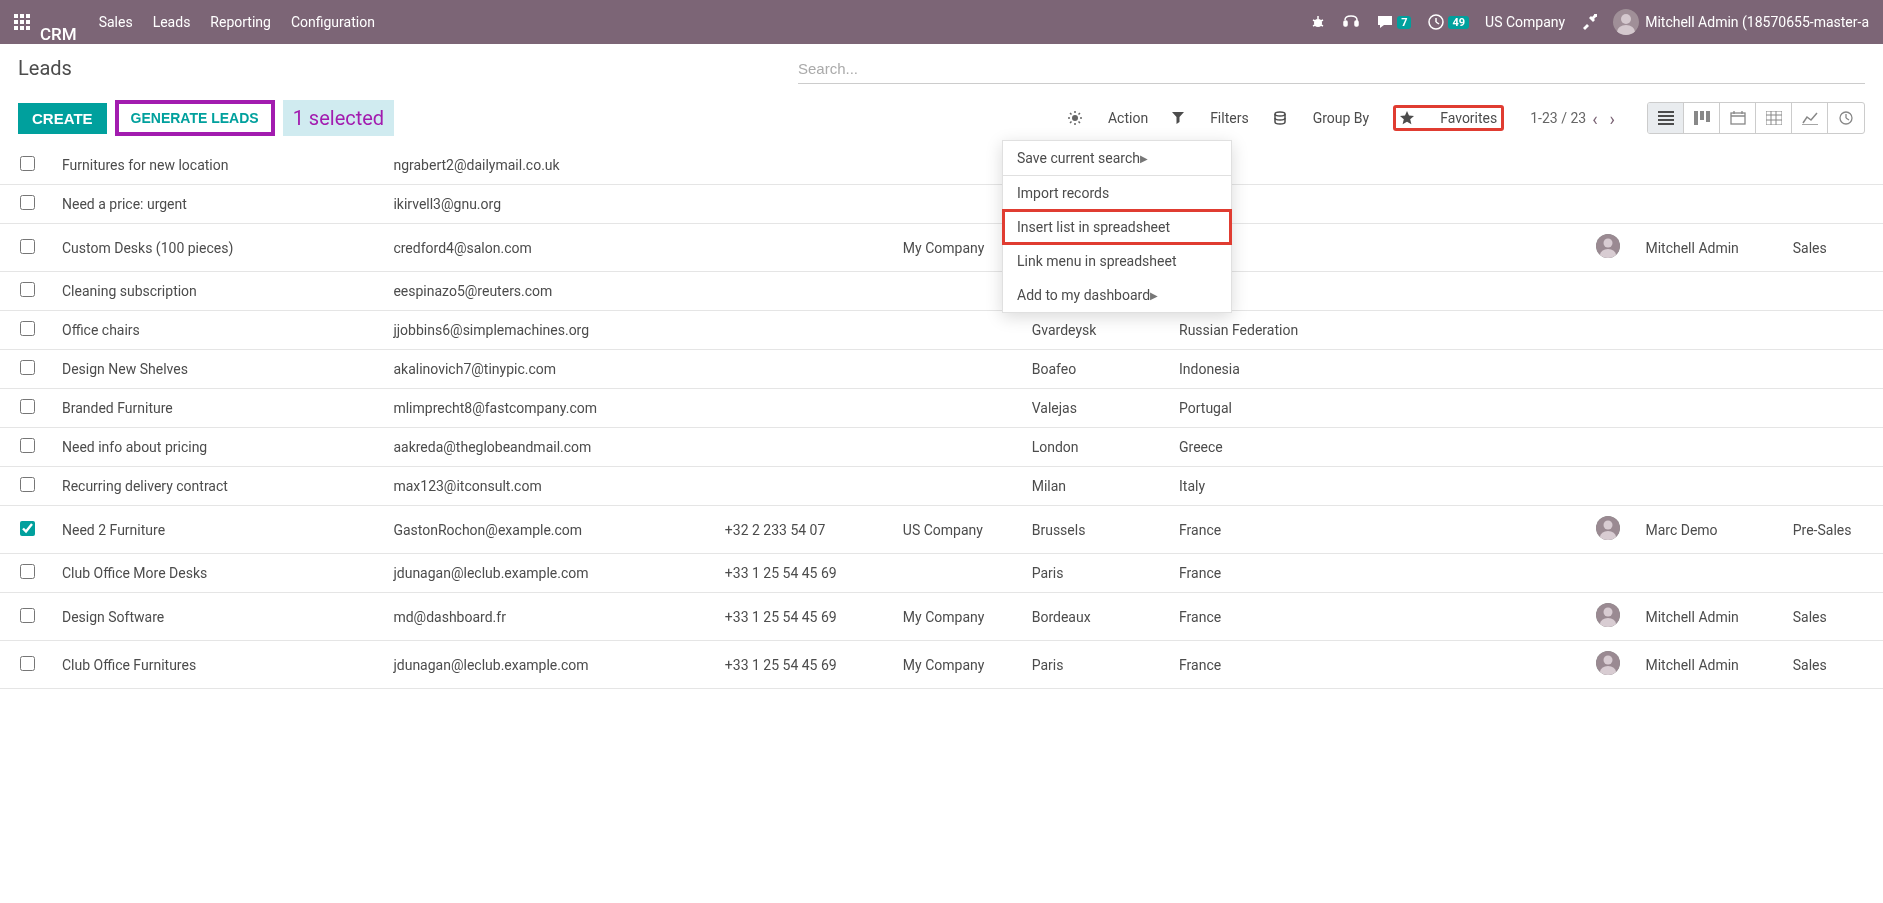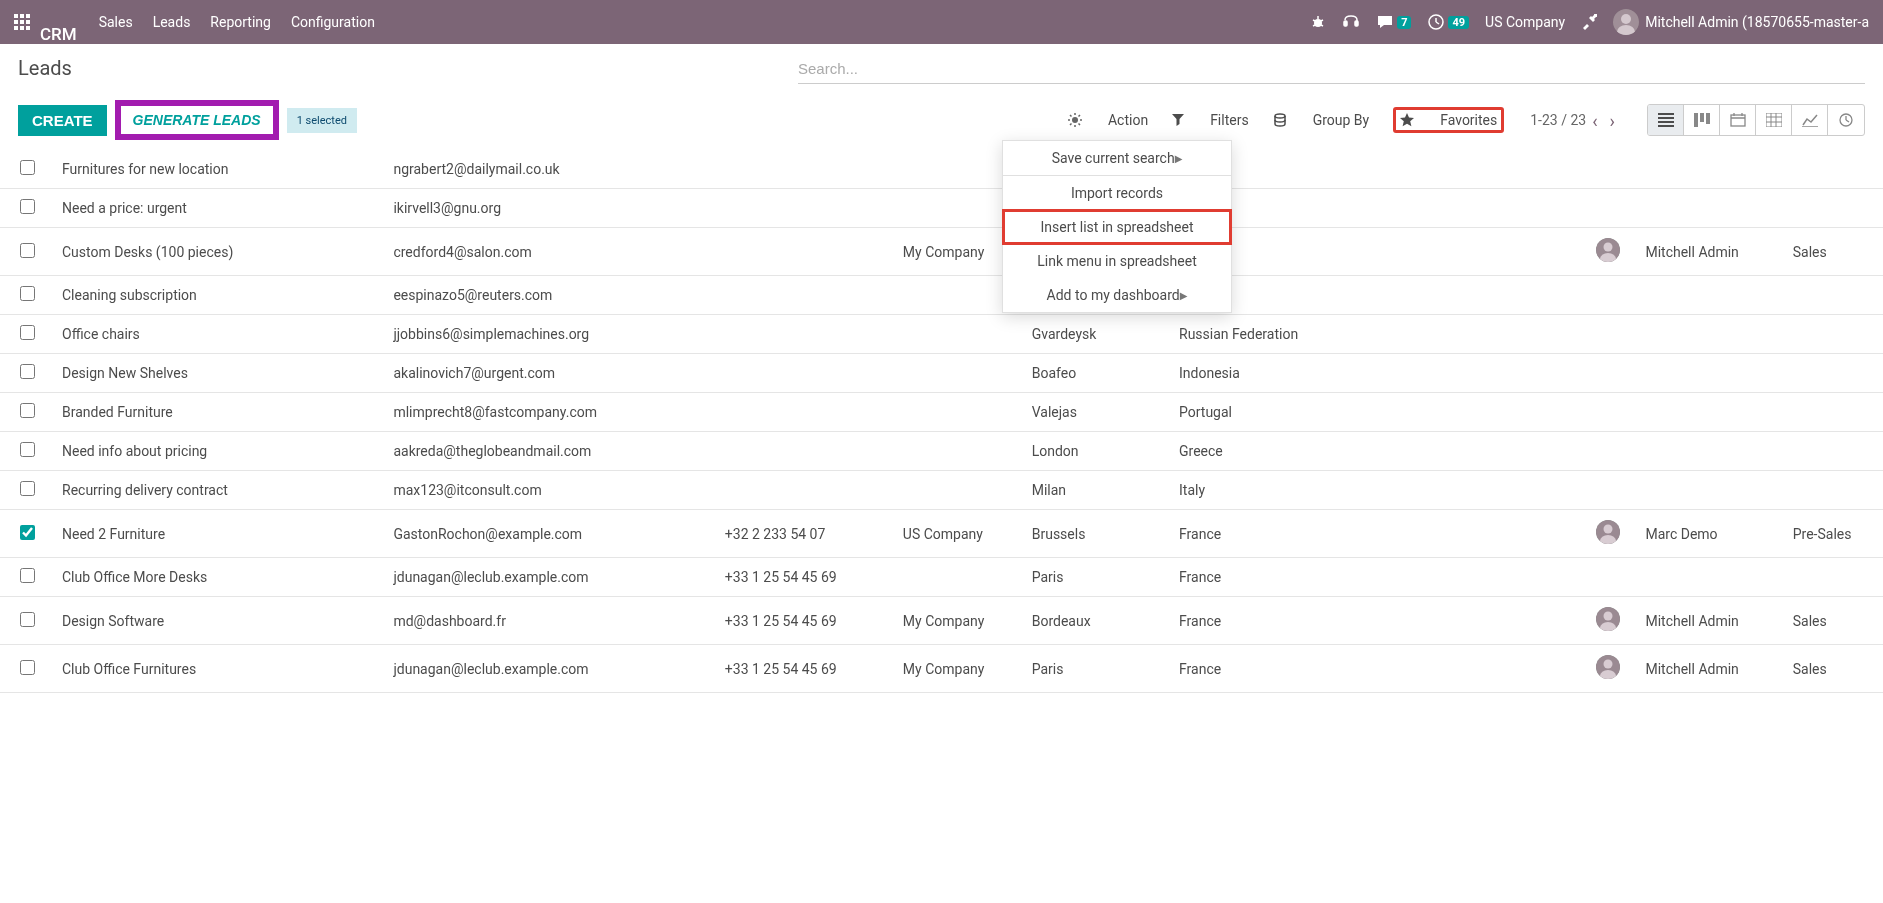--- a/index.html
+++ b/index.html
@@ -16,36 +16,36 @@
 
 .control-panel { padding: 12px 18px 0 18px; }
 .cp-row1 { display: flex; align-items: flex-start; }
 .page-title { font-size: 20px; font-weight: 400; color: #4c4c4c; flex: 0 0 780px; }
 .search-wrap { flex: 1; border-bottom: 1px solid #ccc; }
 .search-input { width: 100%; border: none; outline: none; font-size: 15px; padding: 4px 0 6px 0; color: #666; }
 .search-input::placeholder { color: #aaa; }
 
 .cp-row2 { display: flex; align-items: center; margin-top: 16px; padding-bottom: 10px; position: relative; }
 .btn-primary { background: #00A09D; color: #fff; border: none; padding: 7px 14px; font-size: 15px; font-weight: bold; cursor: pointer; margin-right: 8px; }
-.btn-secondary { background: #fff; color: #00A09D; border: 6px solid #a21caf; padding: 6px 12px; font-size: 14px; font-weight: bold; cursor: pointer; margin-right: 8px; font-style: italic; }
-.selected-chip { background: #d0ebf0; color: #0c4a6e; padding: 6px 10px; font-size: 11px; }
+.btn-secondary { background: #fff; color: #00A09D; border: 4px solid #a21caf; padding: 6px 12px; font-size: 14px; font-weight: bold; cursor: pointer; margin-right: 8px; }
+.selected-chip { background: #d0ebf0; color: #a21caf; padding: 6px 10px; font-size: 20px; }
 .action-group { margin-left: auto; display: flex; align-items: center; }
 .action-btn { display: inline-flex; align-items: center; color: #4c4c4c; cursor: pointer; margin-left: 24px; font-size: 14px; gap: 21px; }
 .action-btn svg, .action-btn .ico { margin-right: 5px; }
 .pager { margin-left: 26px; color: #666; font-size: 14px; display: inline-flex; align-items: center; }
 .pager-arrow { color: #7C6576; margin: 0 6px; cursor: pointer; font-size: 18px; }
 .view-switcher { margin-left: 26px; display: inline-flex; border: 1px solid #ccc; border-radius: 3px; overflow: hidden; }
 .view-btn { width: 36px; height: 30px; display: inline-flex; align-items: center; justify-content: center; border-right: 1px solid #ccc; cursor: pointer; color: #666; }
 .view-btn:last-child { border-right: none; }
 .view-btn.active { background: #e9ecef; color: #4c4c4c; }
 
 .highlight-box { border: 3px solid #e03c31; border-radius: 3px; padding: 2px 4px; }
 
 .dropdown-menu { position: absolute; background: #fff; box-shadow: 0 4px 16px rgba(0,0,0,0.15); border: 1px solid #e0e0e0; min-width: 230px; z-index: 100; }
-.dropdown-item { padding: 9px 14px; cursor: pointer; display: flex; justify-content: center; align-items: center; color: #4c4c4c; font-size: 14px; }
+.dropdown-item { padding: 9px 14px; cursor: pointer; display: flex; justify-content: flex-start; align-items: center; color: #4c4c4c; font-size: 14px; }
 .dropdown-sep { border-top: 1px solid #e0e0e0; }
 .submenu-arrow { font-size: 10px; color: #777; }
 .dropdown-item.highlighted { outline: 3px solid #e03c31; outline-offset: -2px; }
 
 table.data { width: 100%; border-collapse: collapse; }
 table.data td { padding: 10px 8px; border-bottom: 1px solid #e5e5e5; color: #4c4c4c; vertical-align: middle; }
 .chk { width: 44px; text-align: center; }
 input[type=checkbox] { width: 15px; height: 15px; accent-color: #00A09D; }
 .col-name { width: 270px; }
 .col-email { width: 270px; }
@@ -313,21 +313,21 @@
         <td class="col-company"></td>
         <td class="col-city truncate">Gvardeysk</td>
         <td class="col-country">Russian Federation</td>
         <td class="col-avatar"></td>
         <td class="col-person"></td>
         <td class="col-team"></td>
       </tr>
       <tr>
         <td class="chk"><input type="checkbox" style=""></td>
         <td class="col-name">Design New Shelves</td>
-        <td class="col-email">akalinovich7@urgent.com</td>
+        <td class="col-email">akalinovich7@tinypic.com</td>
         <td class="col-phone"></td>
         <td class="col-company"></td>
         <td class="col-city truncate">Boafeo</td>
         <td class="col-country">Indonesia</td>
         <td class="col-avatar"></td>
         <td class="col-person"></td>
         <td class="col-team"></td>
       </tr>
       <tr>
         <td class="chk"><input type="checkbox" style=""></td>

